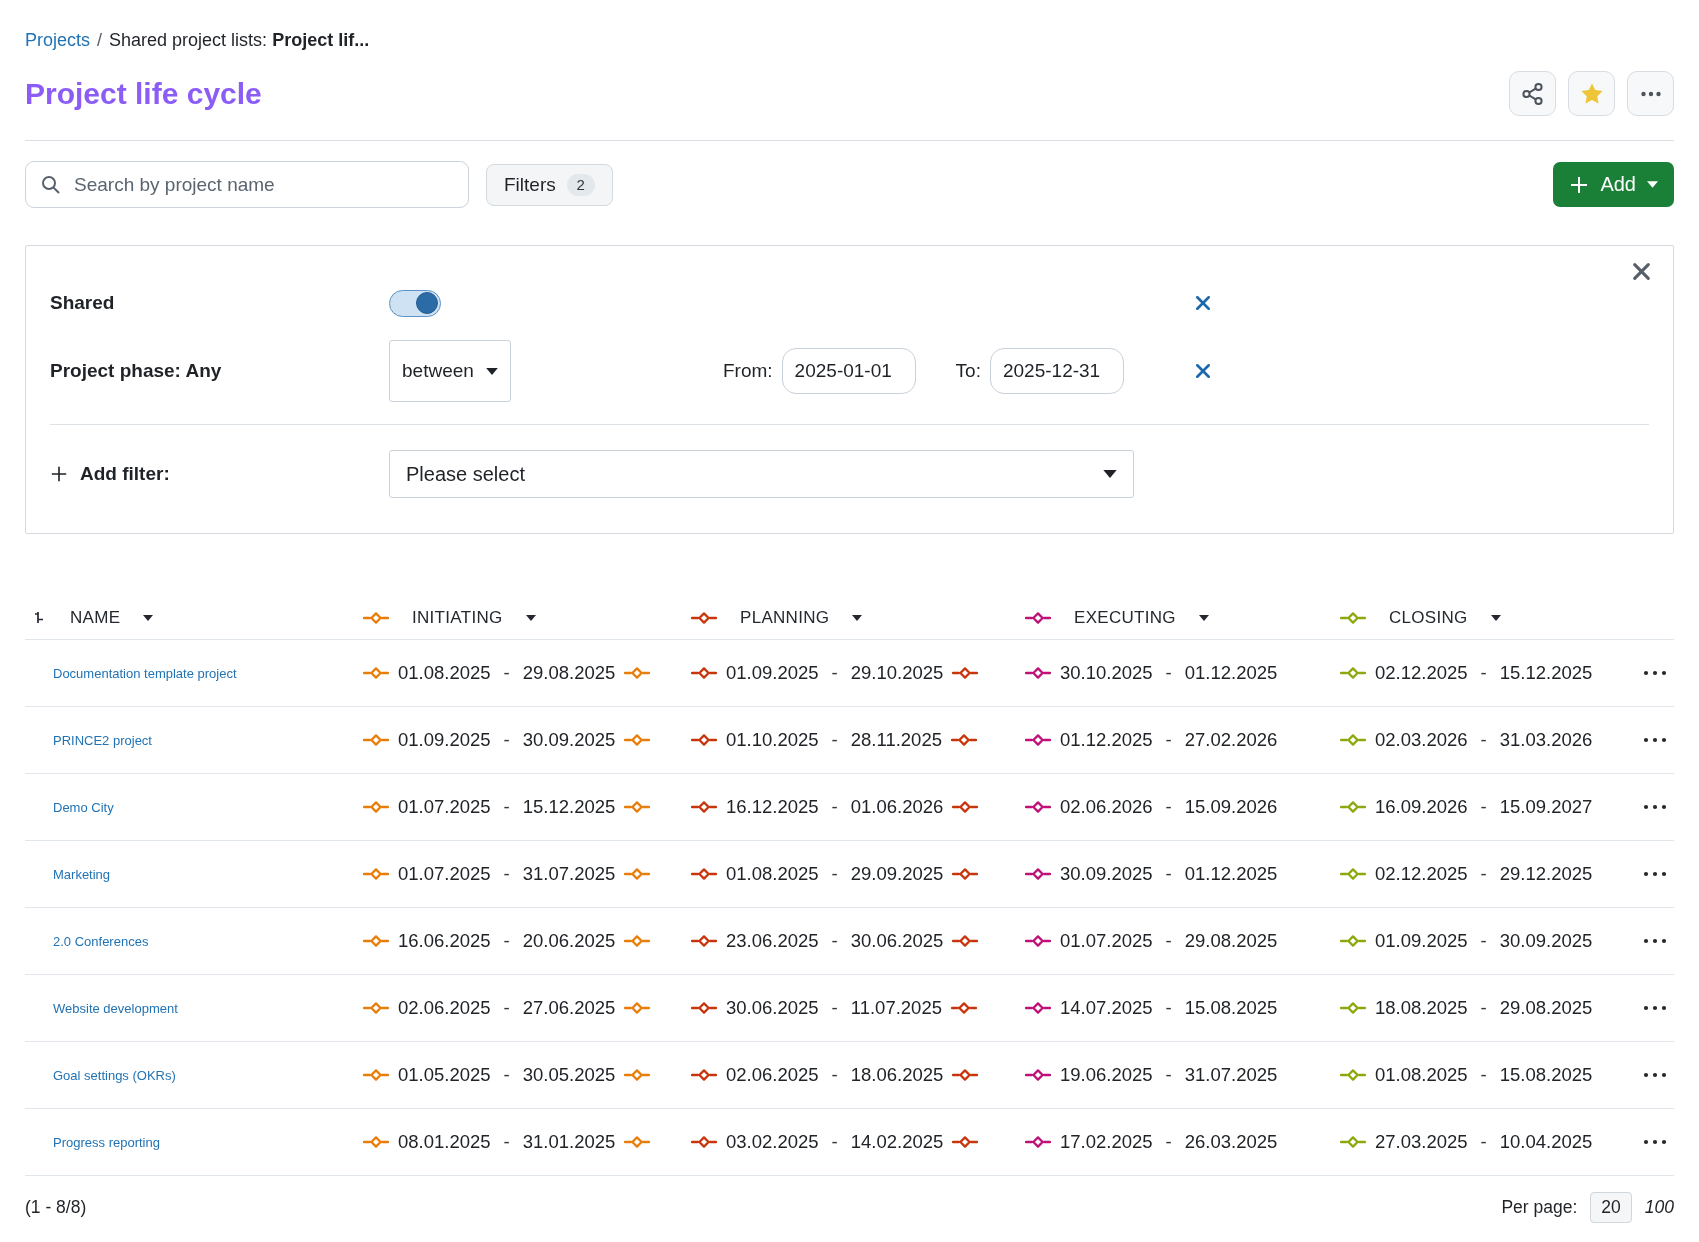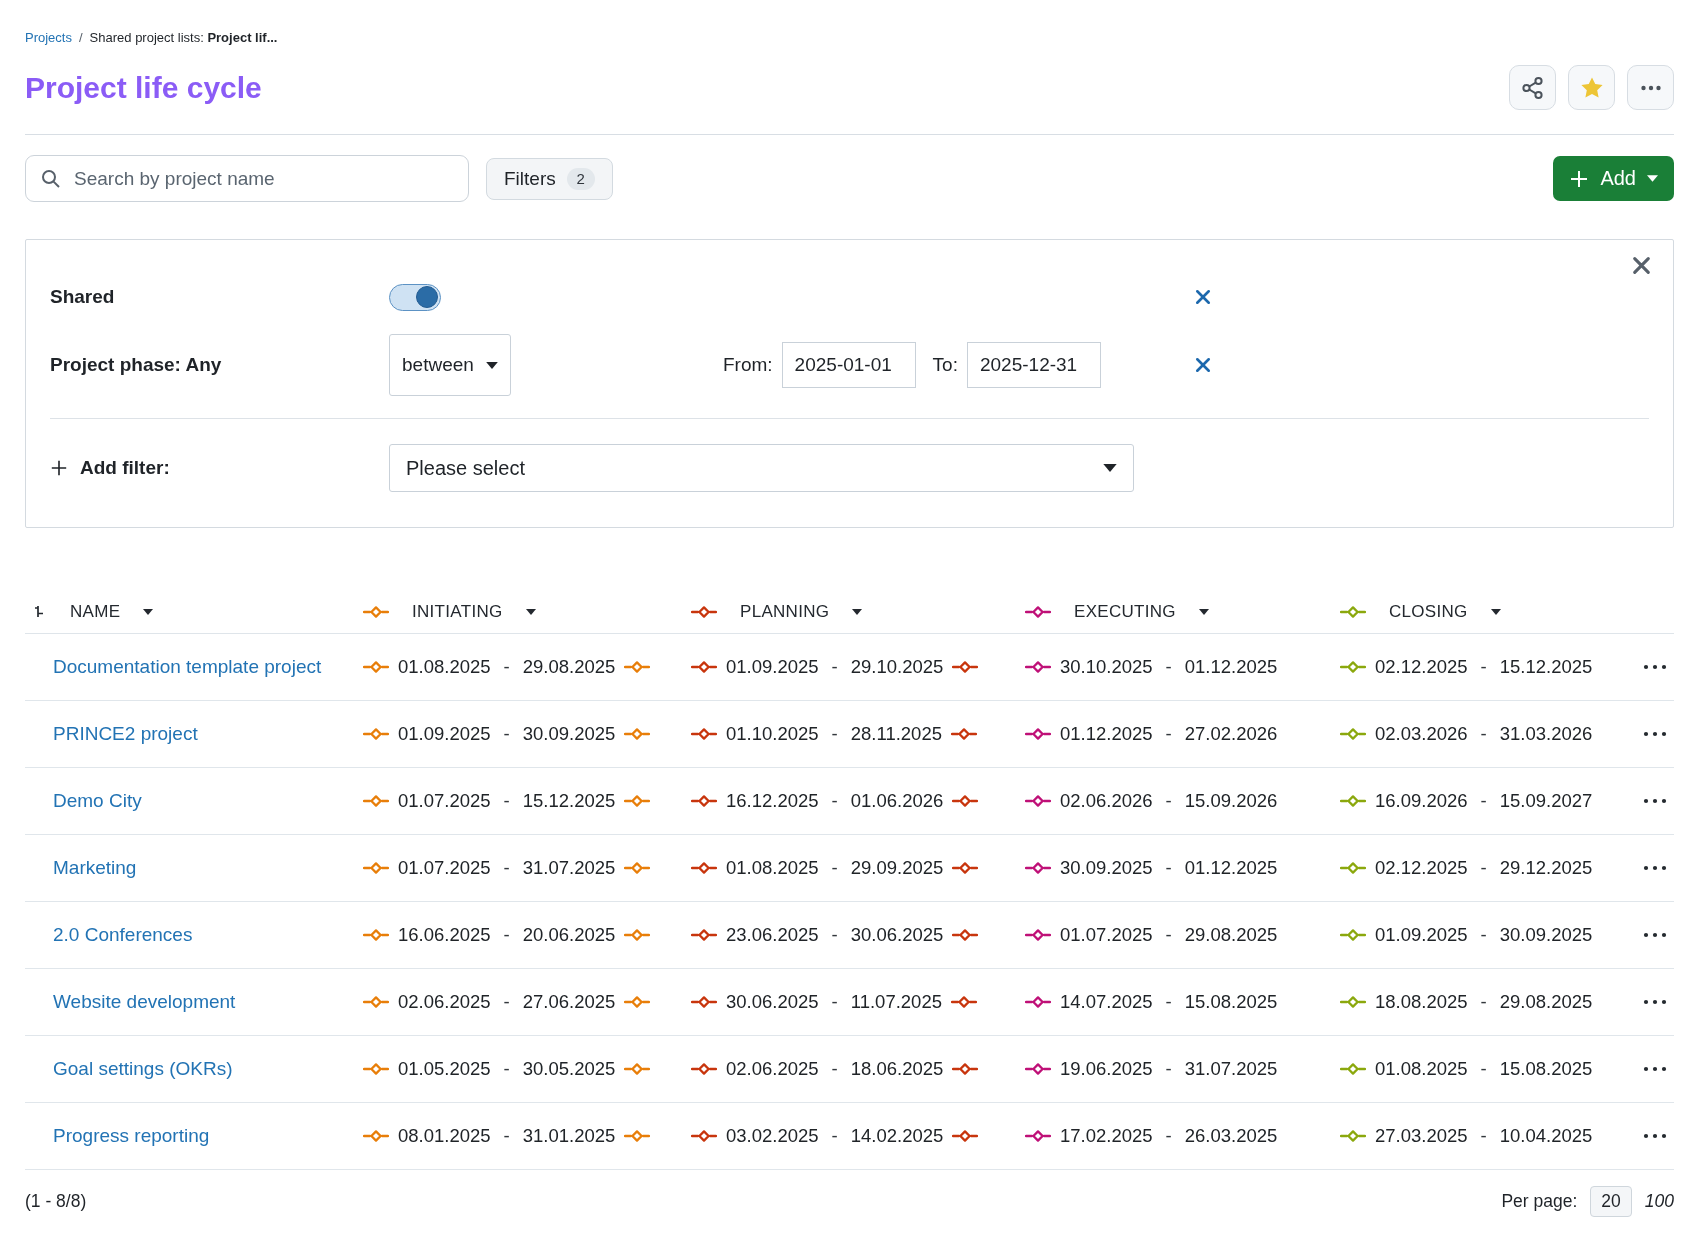--- a/index.html
+++ b/index.html
@@ -5,21 +5,21 @@
   * { box-sizing: border-box; margin: 0; padding: 0; }
   html,body { background:#fff; }
   body {
     width: 1699px; height: 1242px; position: relative;
     font-family: "Liberation Sans", sans-serif;
     color: #1f2328; overflow: hidden;
   }
   .page { padding: 0 25px; }
 
   
-  .breadcrumb { padding-top: 30px; font-size: 13px; color:#1f2328; }
+  .breadcrumb { padding-top: 30px; font-size: 18px; color:#1f2328; }
   .breadcrumb a { color:#2273b4; text-decoration:none; cursor:pointer; }
   .breadcrumb .sep { color:#57606a; margin: 0 7px; }
   .breadcrumb .current { font-weight: 700; }
 
   
   .title-row { display:flex; align-items:center; justify-content:space-between; margin-top: 20px; }
   .page-title { font-size: 30px; font-weight: 700; color:#8b5cf6; }
   .title-actions { display:flex; gap: 12px; }
   .icon-btn {
     width: 47px; height: 45px; border-radius: 10px;
@@ -72,45 +72,45 @@
   .toggle .knob { position:absolute; top:1px; right:2px; width:22px; height:22px; border-radius:50%; background:#2b6ca6; border:1.5px solid #255d92; }
   .controls { display:flex; align-items:center; }
   .op-select {
     width:122px; height:62px; border:1px solid #c9d1d9; border-radius:3px; background:#fff;
     display:flex; align-items:center; justify-content:space-between; padding:0 12px;
     font-size:19px; cursor:pointer;
   }
   .from-group { display:flex; align-items:center; margin-left: 212px; gap:9px; }
   .date-label { font-size:19px; color:#1f2328; }
   .date-input {
-    width:134px; height:46px; border:1px solid #c9d1d9; border-radius:0;
+    width:134px; height:46px; border:1px solid #c9d1d9; border-radius:14px;
     font-size:19px; color:#1f2328; padding:0 12px; font-family:"Liberation Sans", sans-serif;
   }
-  .to-label { margin-left: 8px; }
+  .to-label { margin-left: 31px; }
   .panel-divider { border:none; border-top:1px solid #dde2e7; margin: 22px 0; }
   .addfilter-label { display:flex; align-items:center; gap:12px; font-size:19px; font-weight:700; }
   .wide-select {
     width:745px; height:48px; border:1px solid #c9d1d9; border-radius:3px; background:#fff;
     display:flex; align-items:center; justify-content:space-between; padding:0 16px;
     font-size:20px; cursor:pointer;
   }
 
   
   .ptable { margin-top: 62px; }
   .thead, .trow {
     display:grid;
     grid-template-columns: 338px 328px 334px 315px 296px 1fr;
     align-items:center;
   }
   .thead { height: 44px; border-bottom: 1px solid #dfe5ea; }
   .th { display:flex; align-items:center; gap:23px; font-size:17px; color:#24292f; letter-spacing:.3px; cursor:pointer; }
   .th.name-h { padding-left: 8px; }
   .trow { height: 67px; border-bottom: 1px solid #e0e6eb; }
   .name-cell { padding-left: 28px; }
-  .name-cell a { color:#2273b4; font-size:19px; text-decoration:none; cursor:pointer;text-align:center; }
+  .name-cell a { color:#2273b4; font-size:13px; text-decoration:none; cursor:pointer;text-align:center; }
   .phase-cell { display:flex; align-items:center; gap:9px; font-size:18.5px; color:#202428; }
   .phase-cell .dash { margin: 0 4px; color:#33383d; }
   .gate-icon { line-height:0; display:inline-flex; }
   .actions-cell { display:flex; justify-content:flex-end; padding-right: 10px; }
   .more-btn { background:none; border:none; cursor:pointer; line-height:0; padding:6px; }
 
   
   .pfooter { display:flex; align-items:center; justify-content:space-between; margin-top: 16px; font-size:17.5px; }
   .perpage { display:flex; align-items:center; gap:13px; }
   .pp-current {

